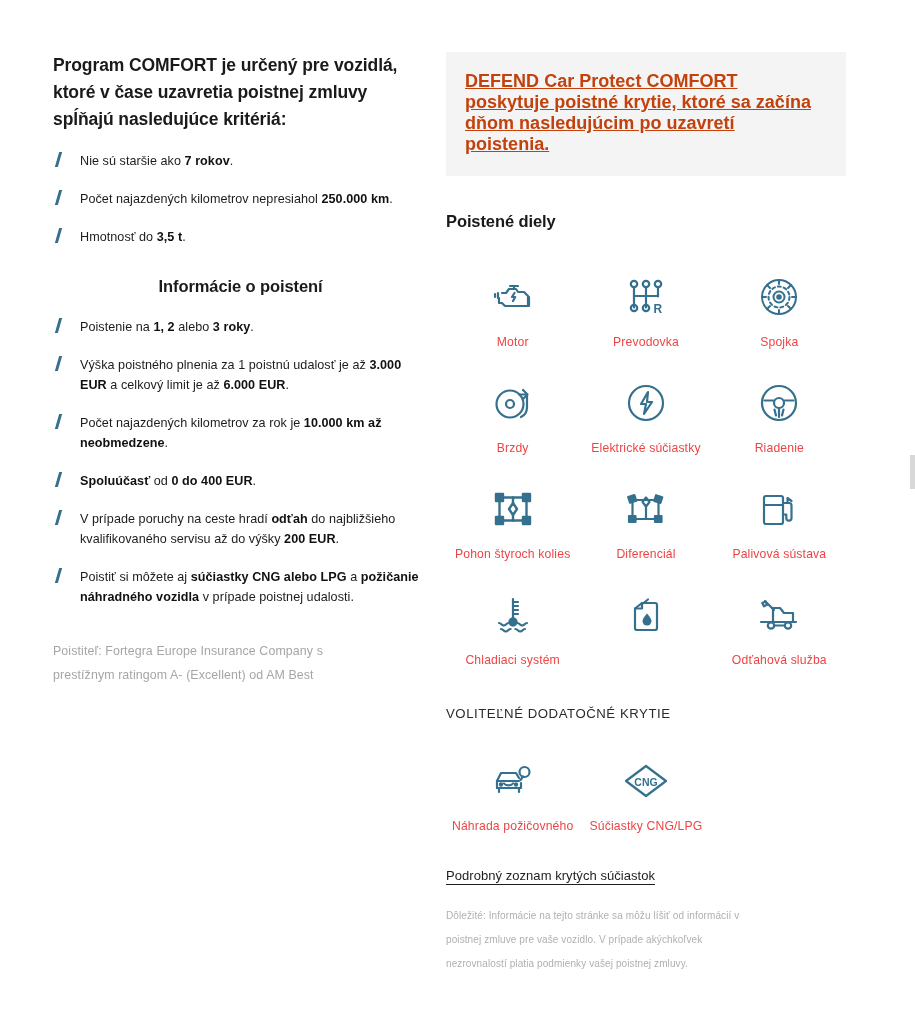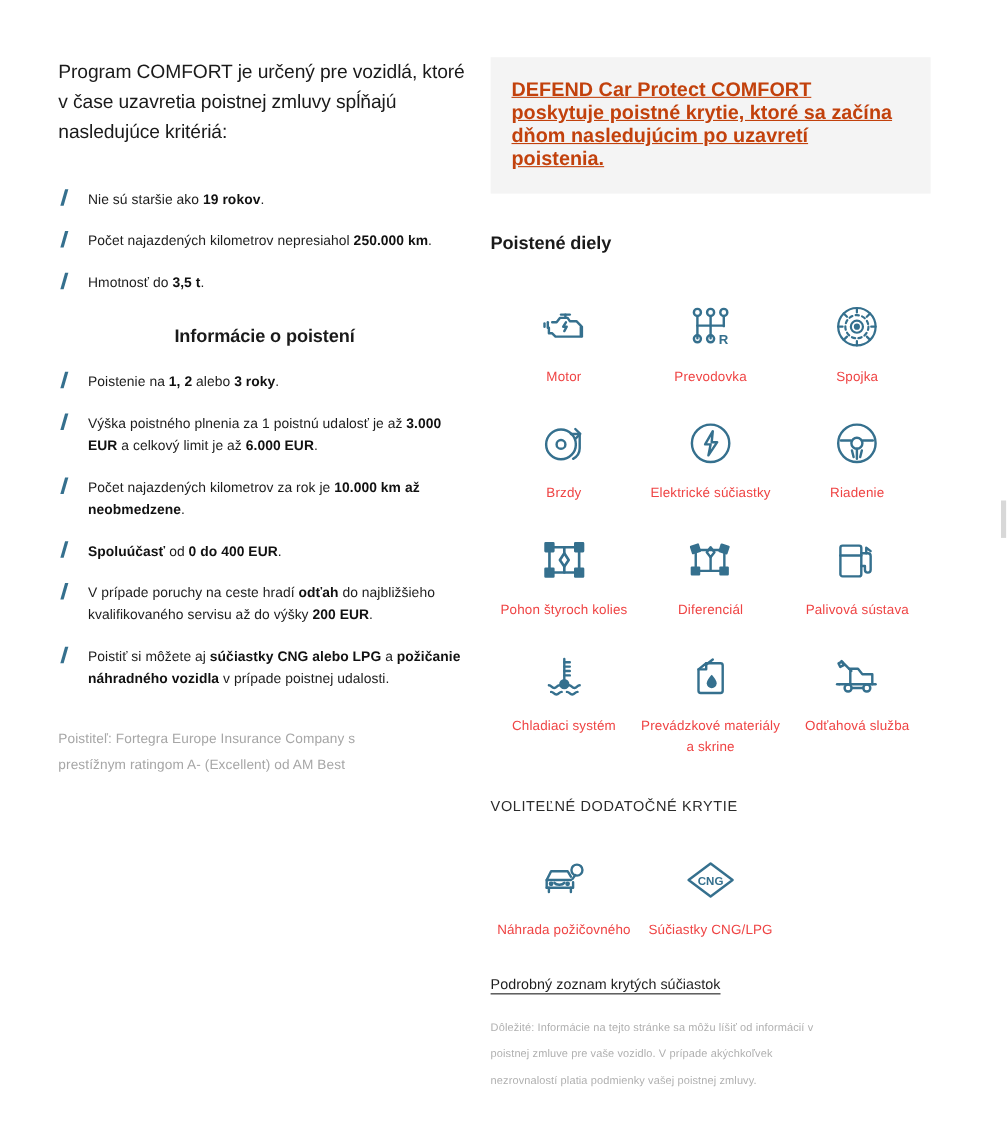--- a/index.html
+++ b/index.html
@@ -26,24 +26,24 @@
   .col-right {
     position: absolute;
     left: 446px; top: 52px;
     width: 400px;
   }
 
   
   .h-lead {
     font-size: 17.5px;
     line-height: 27px;
-    font-weight: 400;
+    font-weight: 700;
     color: #1a1a1a;
     letter-spacing: -0.1px;
-    margin: 0 0 38px 0;
+    margin: 0 0 18px 0;
   }
   .h-section {
     font-size: 16.5px;
     line-height: 22px;
     font-weight: 700;
     color: #1a1a1a;
     letter-spacing: -0.1px;
     margin: 0;
   }
 
@@ -165,21 +165,21 @@
 </head>
 <body>
 
 <div class="page">
 
   <div class="col-left">
 
     <h1 class="h-lead">Program COMFORT je určený pre vozidlá, ktoré v čase uzavretia poistnej zmluvy spĺňajú nasledujúce kritériá:</h1>
 
     <ul class="blist" id="criteria-list">
-        <li><span class="slash"></span><span>Nie sú staršie ako <b>19 rokov</b>.</span></li>
+        <li><span class="slash"></span><span>Nie sú staršie ako <b>7 rokov</b>.</span></li>
         <li><span class="slash"></span><span>Počet najazdených kilometrov nepresiahol <b>250.000 km</b>.</span></li>
         <li><span class="slash"></span><span>Hmotnosť do <b>3,5 t</b>.</span></li>
       </ul>
 
     <h2 class="h-section" style="margin-top:28px;margin-bottom:20px;text-align:center;">Informácie o poistení</h2>
 
     <ul class="blist" id="info-list">
         <li><span class="slash"></span><span>Poistenie na <b>1, 2</b> alebo <b>3 roky</b>.</span></li>
         <li><span class="slash"></span><span>Výška poistného plnenia za 1 poistnú udalosť je až <b>3.000 EUR</b> a celkový limit je až <b>6.000 EUR</b>.</span></li>
         <li><span class="slash"></span><span>Počet najazdených kilometrov za rok je <b>10.000 km až neobmedzene</b>.</span></li>
@@ -332,21 +332,20 @@
         </div>
         <div class="icon-cell">
           <div class="icon-box">
             <svg width="34" height="38" viewBox="0 0 34 38" fill="none" stroke="#35708e" stroke-width="2.2" stroke-linecap="round" stroke-linejoin="round">
               <path d="M6 12.5l7-5.5h13a2 2 0 0 1 2 2v23a2 2 0 0 1-2 2H8a2 2 0 0 1-2-2z"></path>
               <path d="M13 7v5.5H6"></path>
               <path d="M19 3.5l-6.5 5"></path>
               <path d="M18 17.5s4.5 4.8 4.5 7.6a4.5 4.5 0 0 1-9 0c0-2.8 4.5-7.6 4.5-7.6z" fill="#35708e" stroke="none"></path>
             </svg>
           </div>
-          <div class="icon-label">Prevádzkové materiály a skrine</div>
         </div>
         <div class="icon-cell">
           <div class="icon-box">
             <svg width="40" height="34" viewBox="0 0 40 34" fill="none" stroke="#35708e" stroke-width="2.2" stroke-linecap="round" stroke-linejoin="round">
               <path d="M4 24h30v-9h-9l-4-5H14v14"></path>
               <path d="M2 24h2"></path>
               <path d="M34 24h3"></path>
               <circle cx="12" cy="27.5" r="3.2"></circle>
               <circle cx="29" cy="27.5" r="3.2"></circle>
               <path d="M15.2 27.5h10.6"></path>

